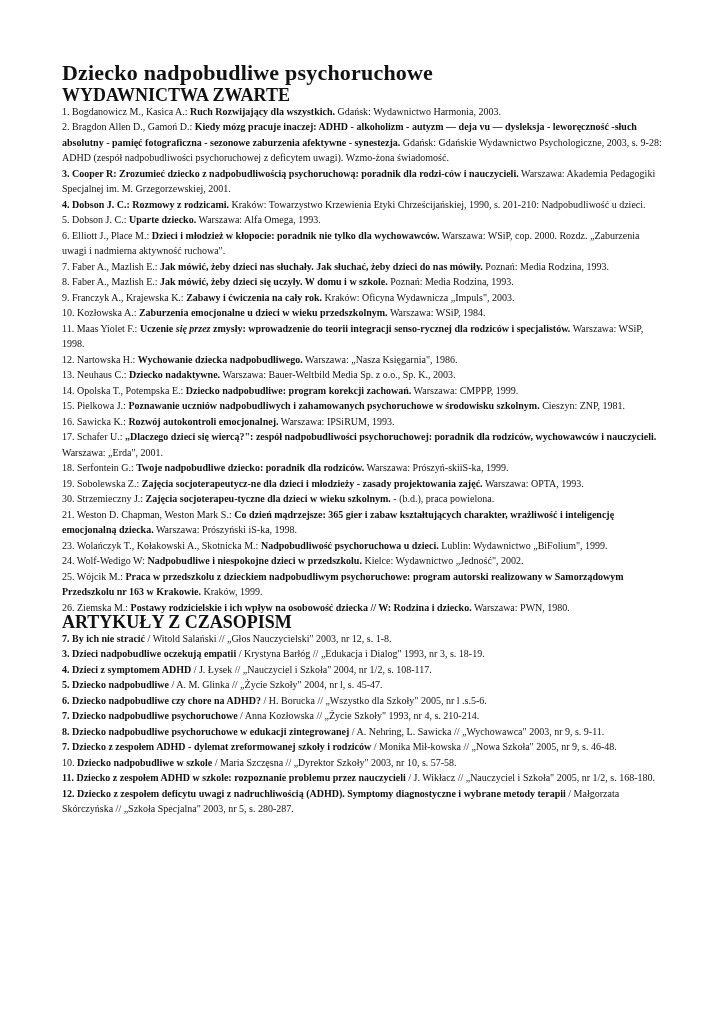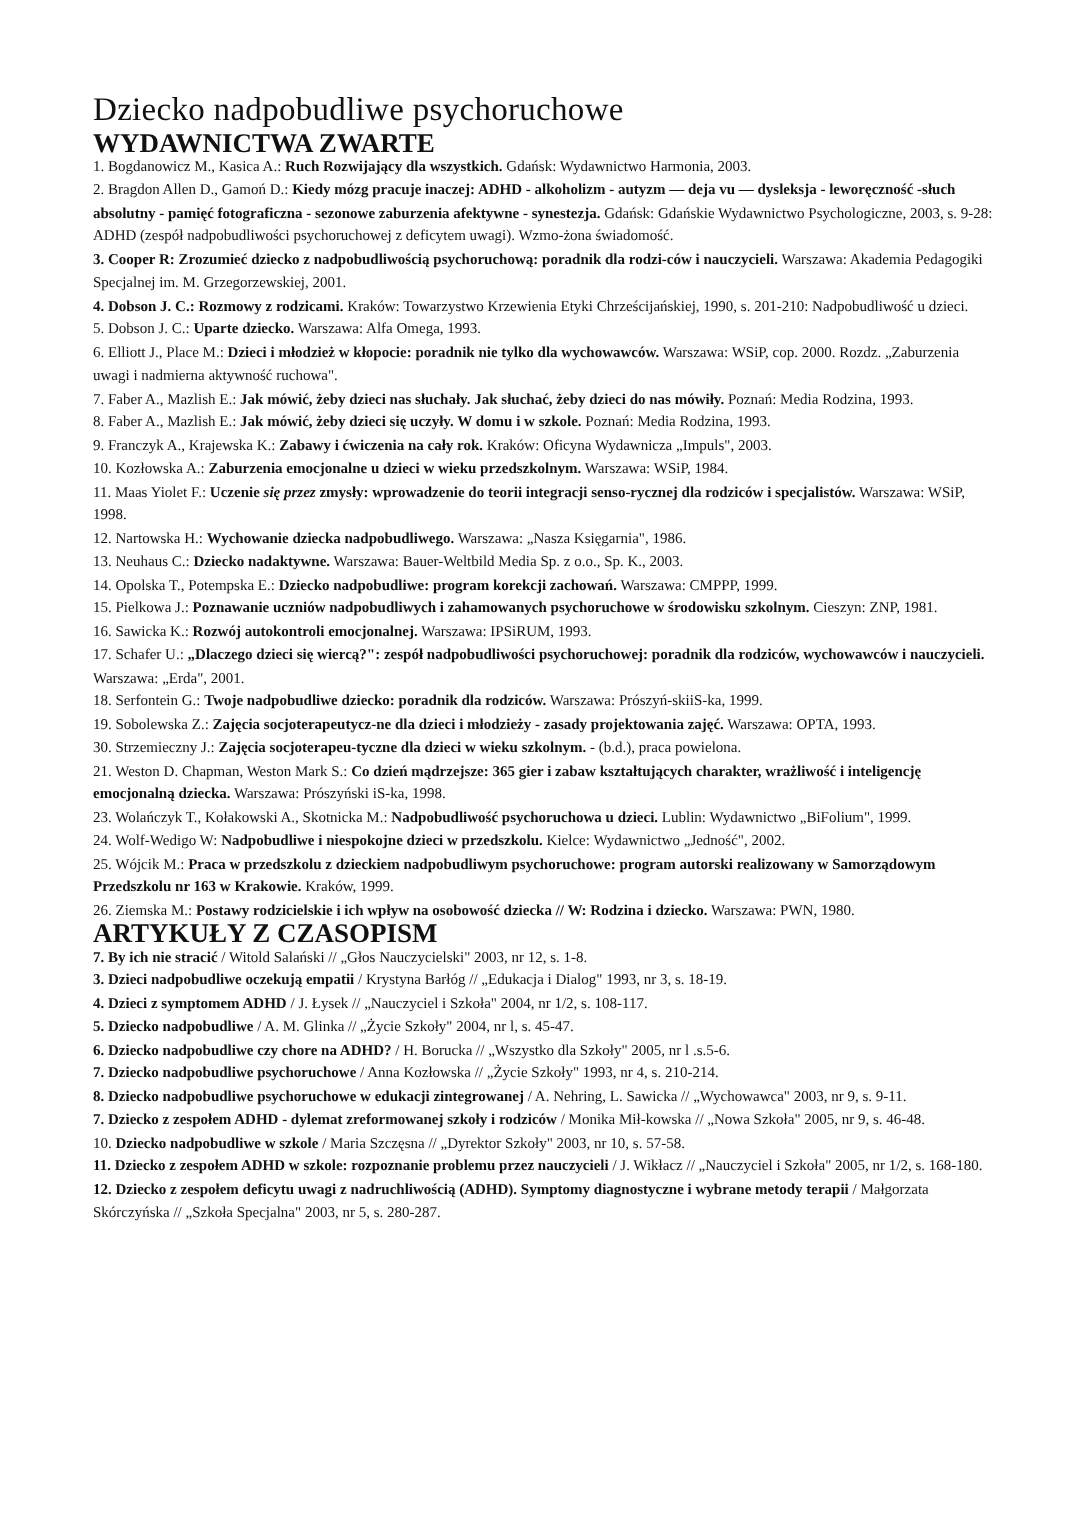--- a/index.html
+++ b/index.html
@@ -15,21 +15,21 @@
     color: #111111;
   }
   .page {
     padding: 60px 60px 0 62px;
     box-sizing: border-box;
     width: 724px;
   }
   h1.doc-title {
     font-size: 22px;
     line-height: 25px;
-    font-weight: normal;
+    font-weight: bold;
     margin: 0 0 3px 0;
     letter-spacing: 0.2px;
   }
   p.section-heading {
     font-size: 18px;
     line-height: 15.5px;
     font-weight: bold;
     margin: 0;
   }
   p.entry {

